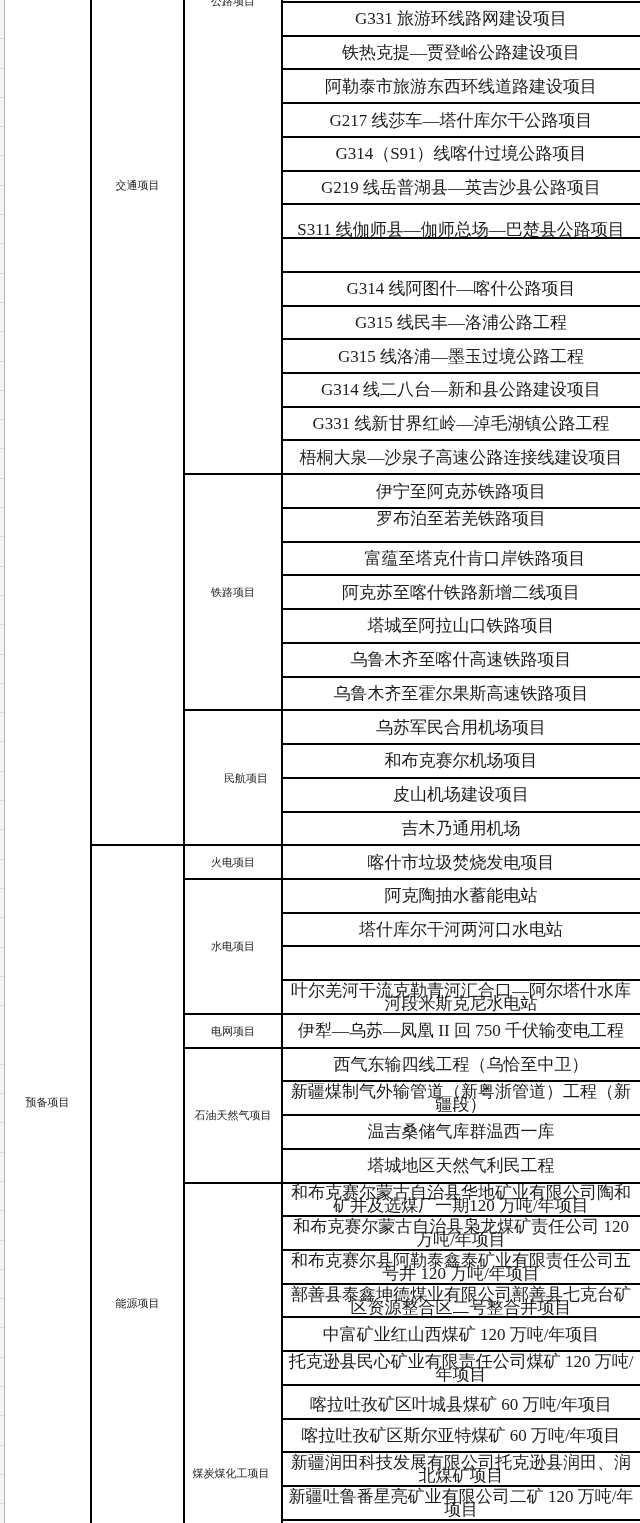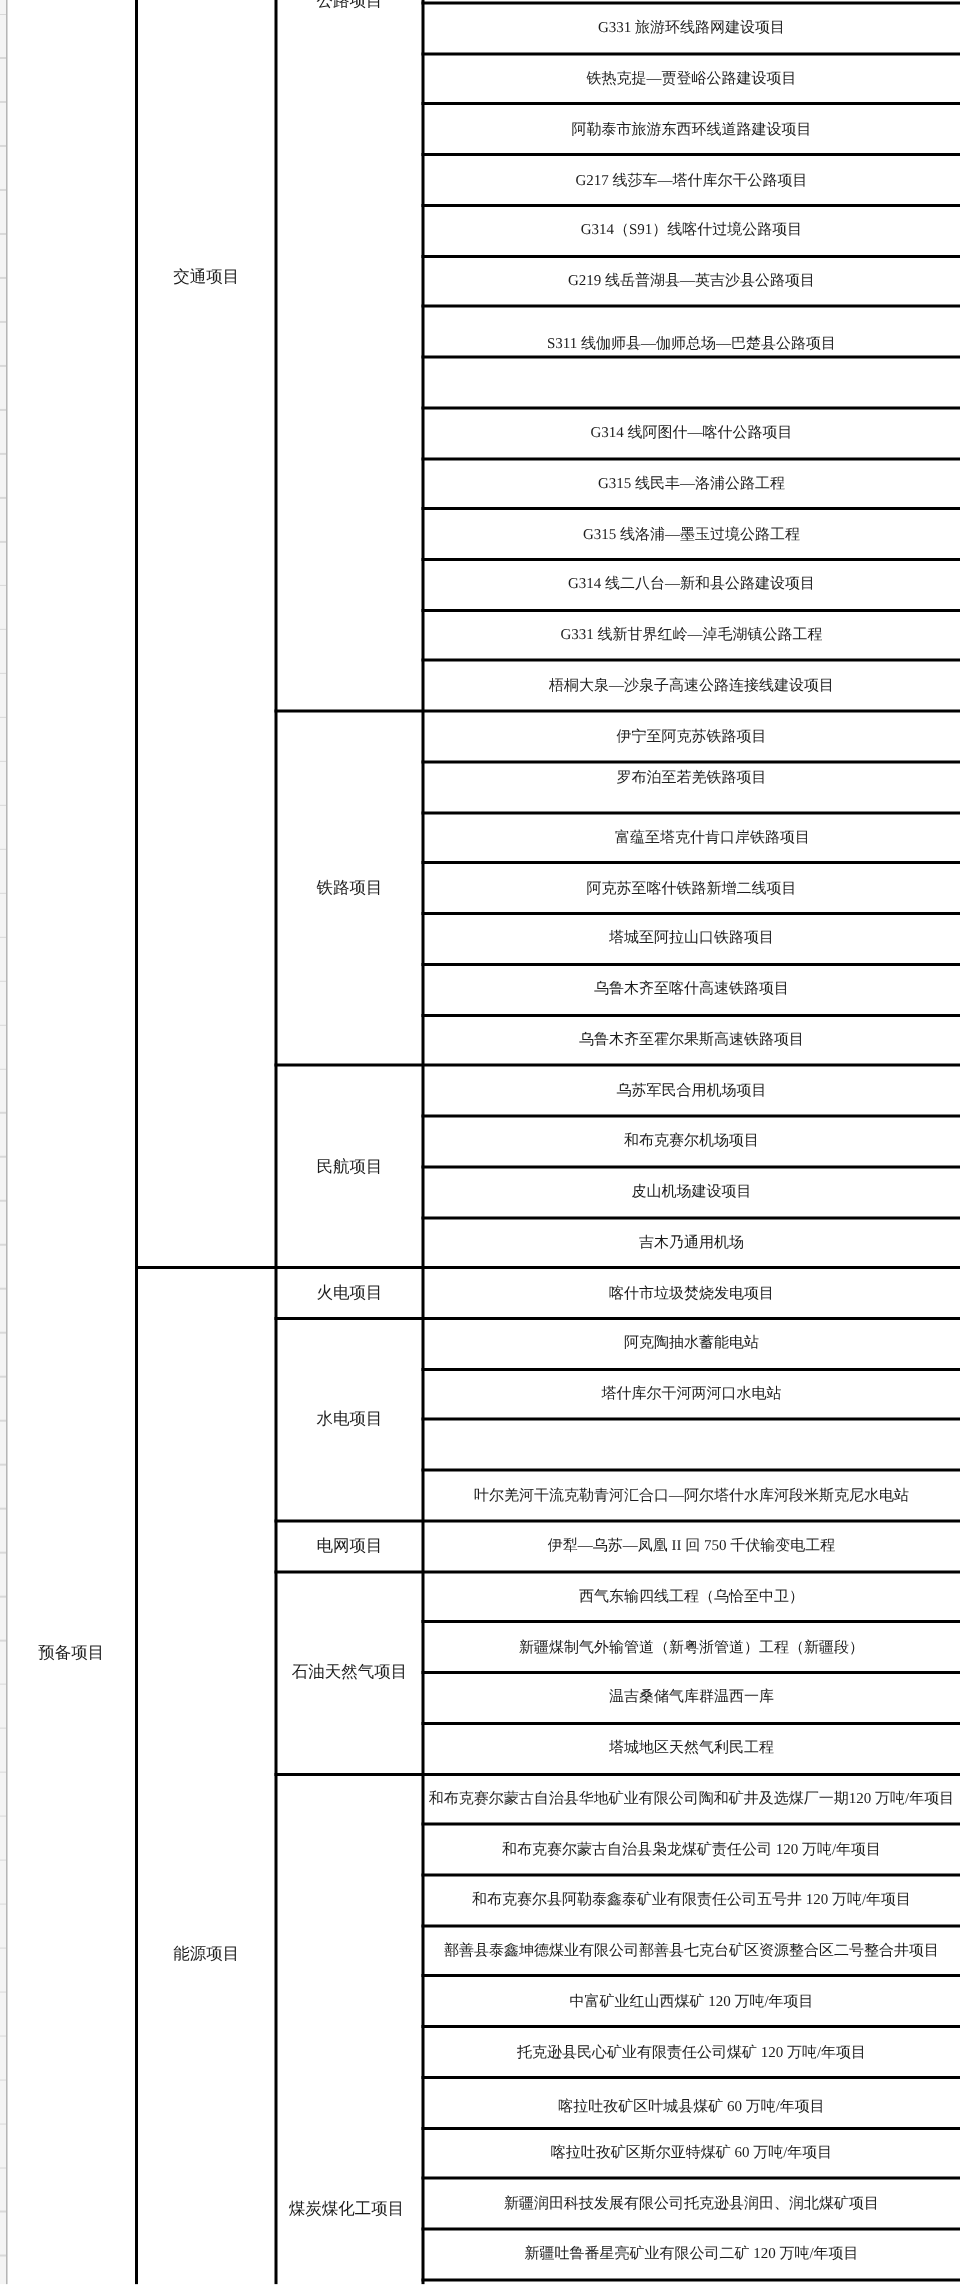--- a/index.html
+++ b/index.html
@@ -21,21 +21,21 @@
   }
   .vline { position:absolute; top:0; height:100%; width:2px; background:#000; }
   .hline { position:absolute; height:2px; background:#000; }
   .cat-label {
     position:absolute; text-align:center;
     font-size:11px; line-height:14px; white-space:nowrap;
   }
   .proj-cell {
     position:absolute; left:284px; width:354px;
     display:flex; align-items:center; justify-content:center;
-    text-align:center; font-size:10px; line-height:13px;
+    text-align:center; font-size:17px; line-height:13px;
   }
 </style>
 </head>
 <body>
 
 <div id="screen">
 
   <div class="side-strip"></div>
 
   <div class="vline" style="left:90px;"></div>
@@ -62,21 +62,21 @@
     <div class="proj-cell" style="top: 407.76px; height: 31.73px;">G331 线新甘界红岭—淖毛湖镇公路工程</div>
     <div class="proj-cell" style="top: 441.49px; height: 31.73px;">梧桐大泉—沙泉子高速公路连接线建设项目</div>
     <div class="cat-label" style="left: 185px; width: 96px; top: 585.275px;">铁路项目</div>
     <div class="proj-cell" style="top: 475.22px; height: 31.73px;">伊宁至阿克苏铁路项目</div>
     <div class="proj-cell" style="top: 508.95px; height: 19px;">罗布泊至若羌铁路项目</div>
     <div class="proj-cell" style="top: 542.68px; height: 31.73px; padding-left: 14px;">富蕴至塔克什肯口岸铁路项目</div>
     <div class="proj-cell" style="top: 576.41px; height: 31.73px;">阿克苏至喀什铁路新增二线项目</div>
     <div class="proj-cell" style="top: 610.14px; height: 31.73px;">塔城至阿拉山口铁路项目</div>
     <div class="proj-cell" style="top: 643.87px; height: 31.73px;">乌鲁木齐至喀什高速铁路项目</div>
     <div class="proj-cell" style="top: 677.6px; height: 31.73px;">乌鲁木齐至霍尔果斯高速铁路项目</div>
-    <div class="cat-label" style="left: 185px; width: 96px; top: 770.79px;">民航项目</div>
+    <div class="cat-label" style="left: 185px; width: 96px; top: 770.79px; padding-left: 13px;">民航项目</div>
     <div class="proj-cell" style="top: 711.33px; height: 31.73px;">乌苏军民合用机场项目</div>
     <div class="proj-cell" style="top: 745.06px; height: 31.73px;">和布克赛尔机场项目</div>
     <div class="proj-cell" style="top: 778.79px; height: 31.73px;">皮山机场建设项目</div>
     <div class="proj-cell" style="top: 812.52px; height: 31.73px;">吉木乃通用机场</div>
     <div class="cat-label" style="left: 185px; width: 96px; top: 855.115px;">火电项目</div>
     <div class="proj-cell" style="top: 846.25px; height: 31.73px;">喀什市垃圾焚烧发电项目</div>
     <div class="cat-label" style="left: 185px; width: 96px; top: 939.44px;">水电项目</div>
     <div class="proj-cell" style="top: 879.98px; height: 31.73px;">阿克陶抽水蓄能电站</div>
     <div class="proj-cell" style="top: 913.71px; height: 31.73px;">塔什库尔干河两河口水电站</div>
     <div class="proj-cell" style="top: 981.17px; height: 31.73px;">叶尔羌河干流克勒青河汇合口—阿尔塔什水库河段米斯克尼水电站</div>

